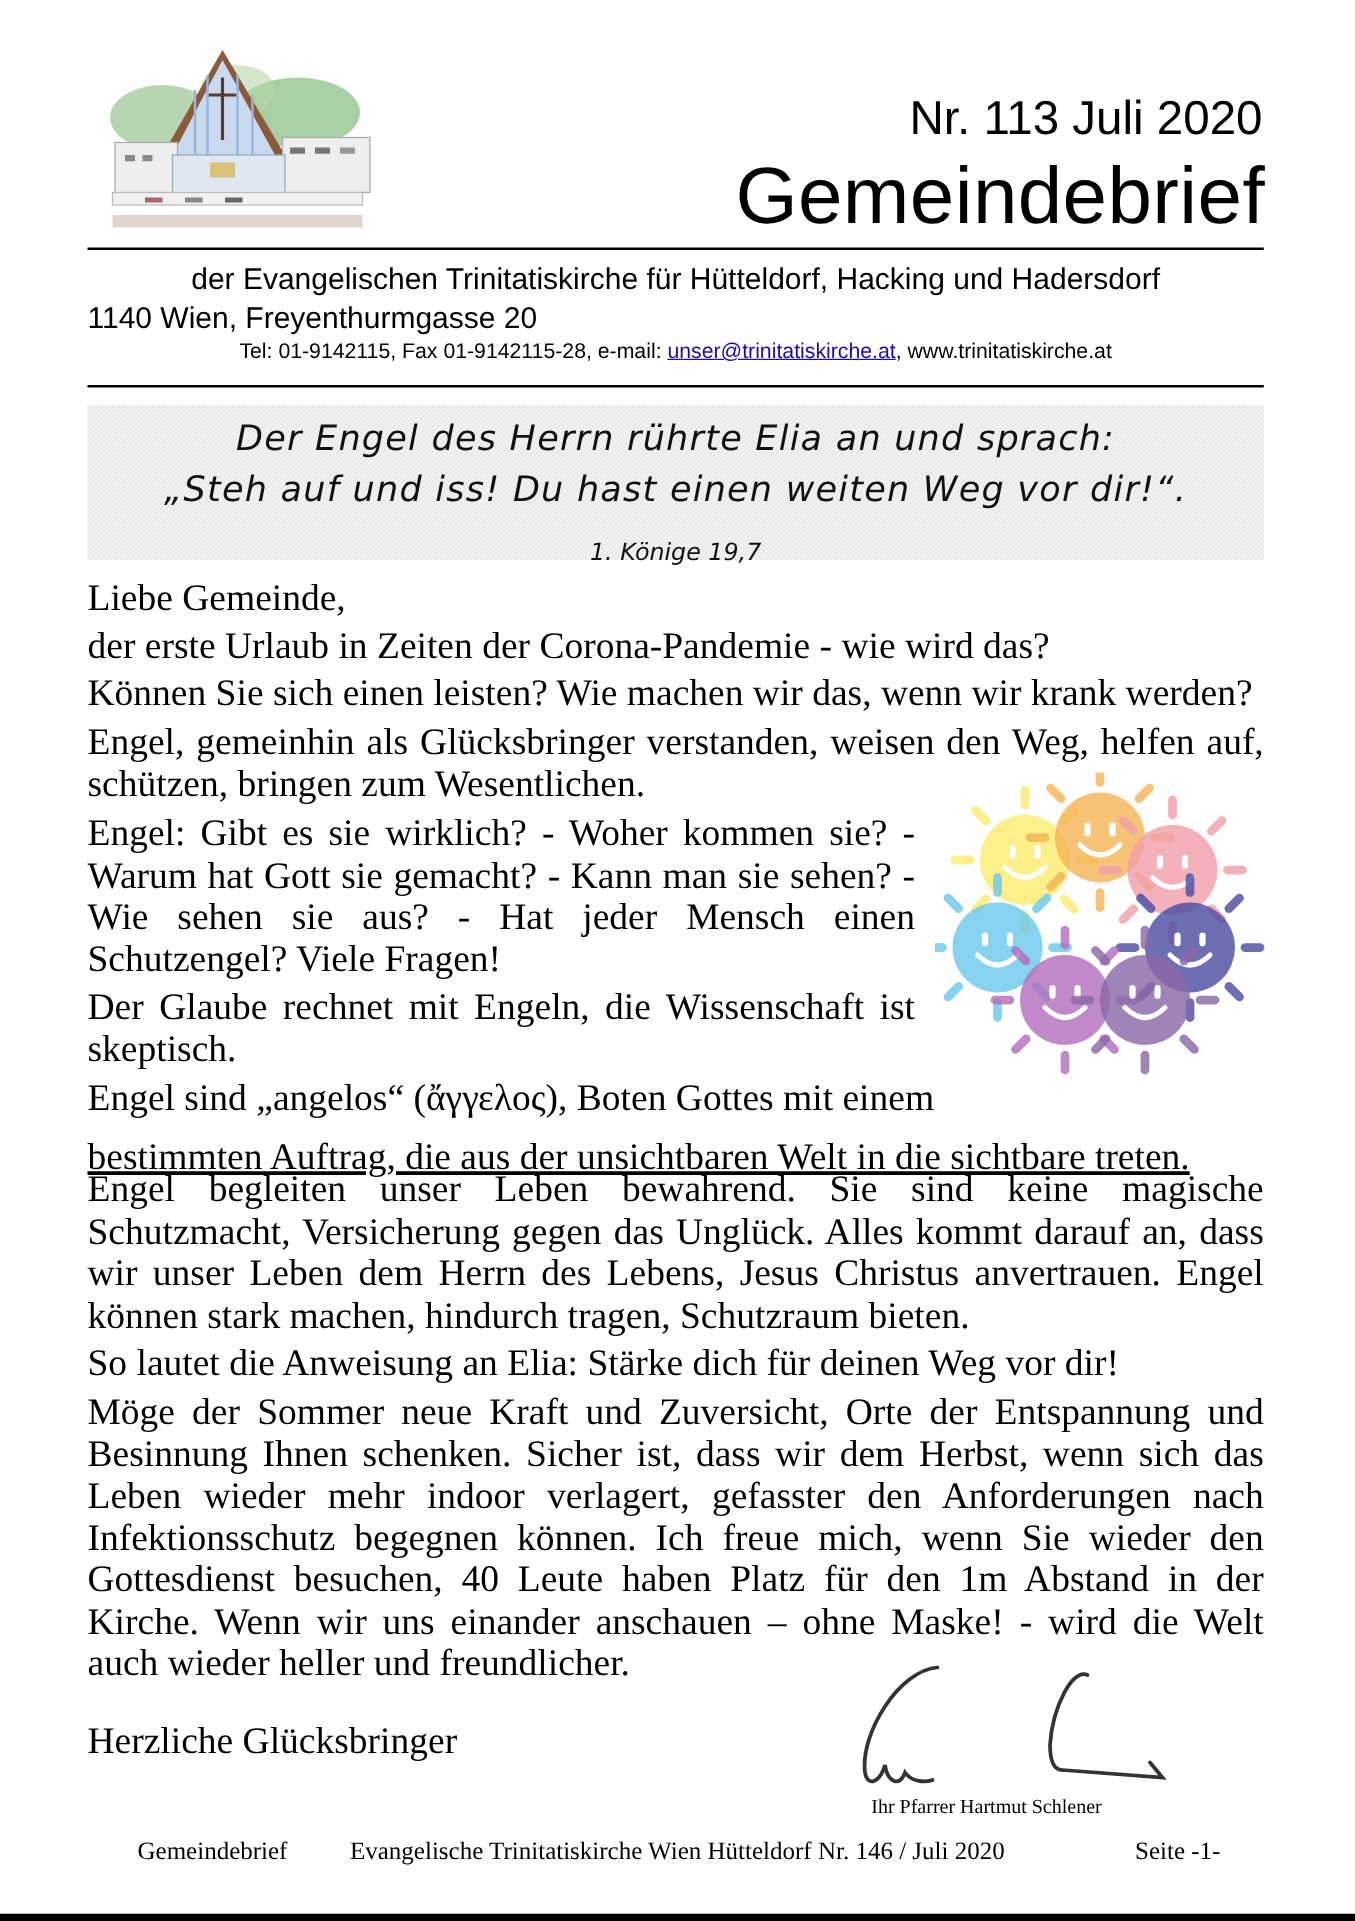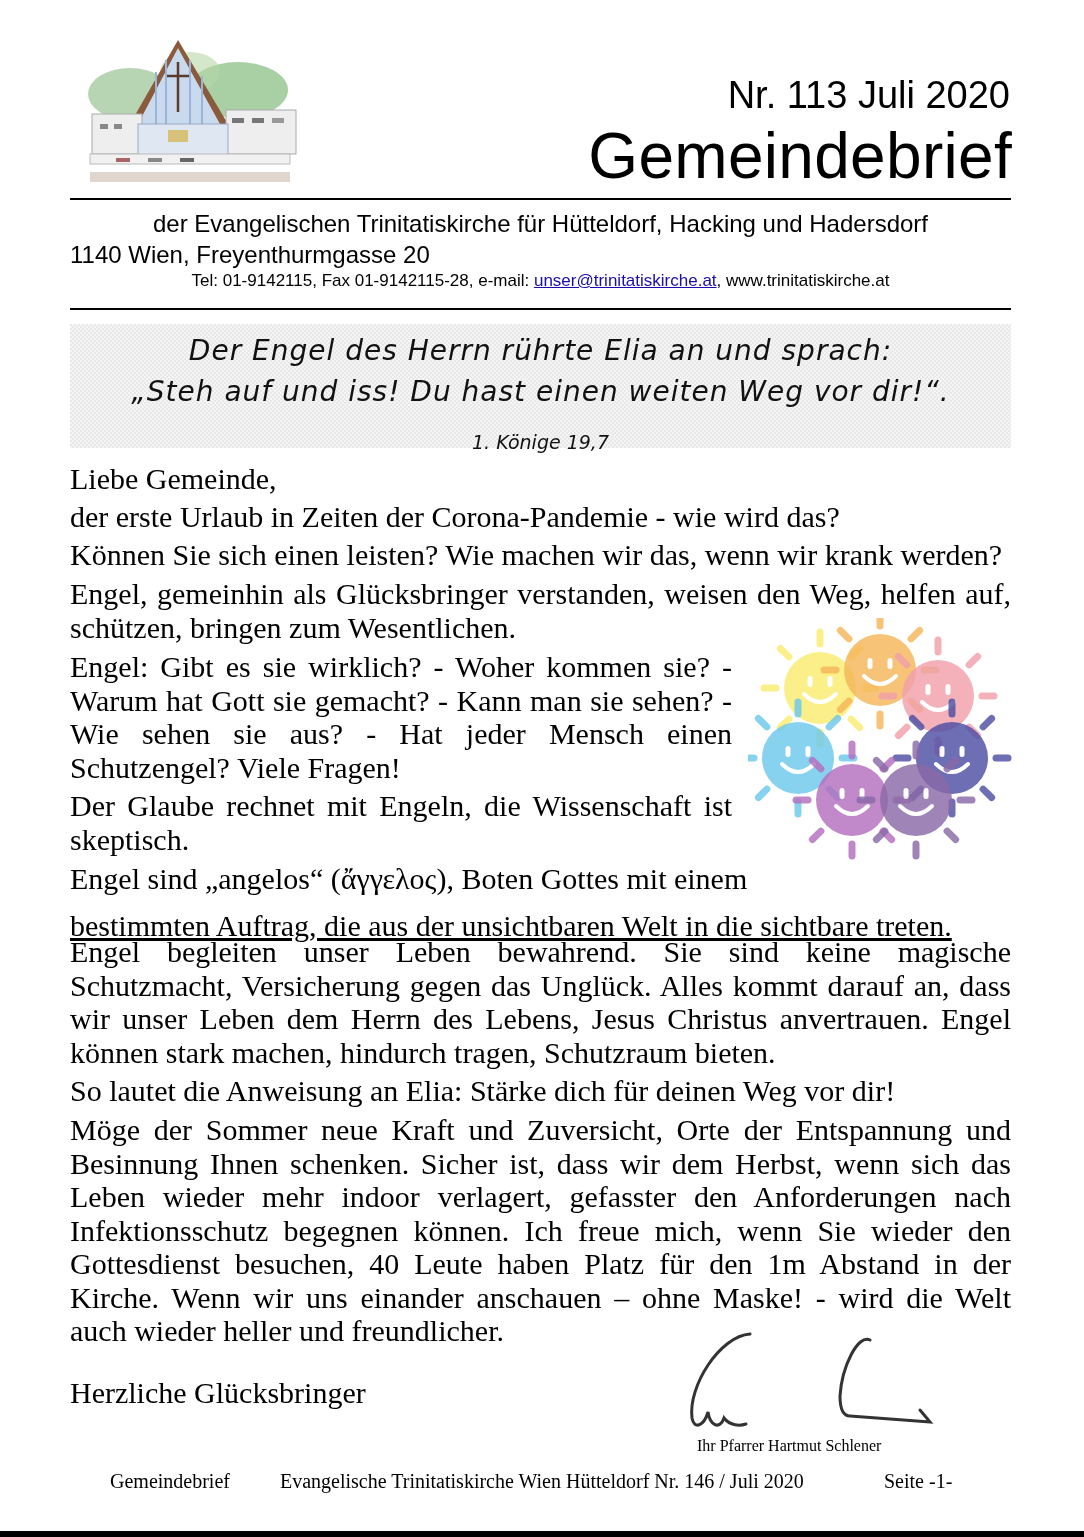--- a/index.html
+++ b/index.html
@@ -40,21 +40,21 @@
   #sun-img { left: 748px; top: 618px; width: 270px; height: 262px; }
 
   
   #signature { left: 680px; top: 1326px; width: 260px; height: 110px; }
   #sig-name { left: 697px; top: 1436px; font-family: "Liberation Serif", serif; font-size: 16px; line-height: 20px; }
 
   
   .foot { position: absolute; top: 1468px; font-family: "Liberation Serif", serif; font-size: 20px; line-height: 26px; white-space: nowrap; }
   #foot-left { left: 110px; }
   #foot-mid { left: 280px; }
-  #foot-right { left: 884px; }
+  #foot-right { left: 908px; }
   #bottom-bar { left: 0; top: 1531px; width: 1084px; height: 6px; background: #000; }
 </style>
 </head>
 <body>
 
 <svg id="logo" class="abs" viewBox="0 0 232 156">
   <ellipse cx="60" cy="62" rx="42" ry="26" fill="#9fc79a" opacity="0.75"></ellipse>
   <ellipse cx="168" cy="58" rx="50" ry="28" fill="#8cbf87" opacity="0.75"></ellipse>
   <ellipse cx="120" cy="40" rx="30" ry="20" fill="#b7d7a6" opacity="0.6"></ellipse>
   <rect x="20" y="140" width="200" height="10" fill="#d9ccc2" opacity="0.8"></rect>

